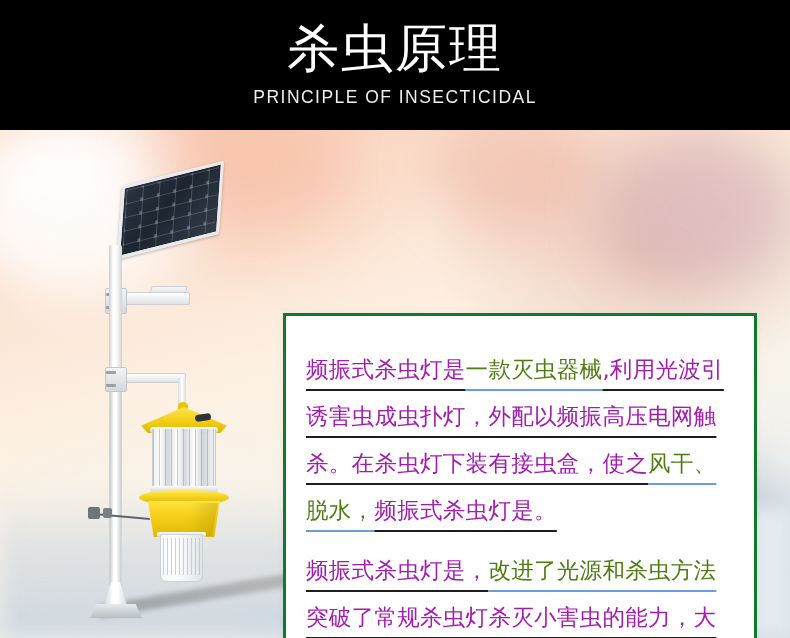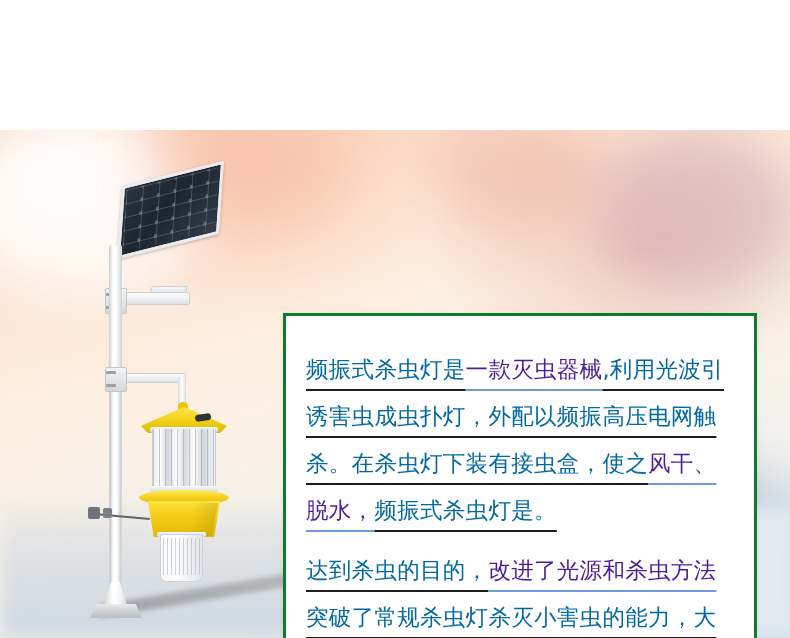--- a/index.html
+++ b/index.html
@@ -244,28 +244,32 @@
     box-shadow:0 1px 6px rgba(0,0,0,0.06);
   }
   .card-inner { padding:30px 20px 0 20px; }
   .para {
     font-family:"DejaVu Sans","Liberation Sans",sans-serif;
     font-size:22.5px; line-height:47px; color:#1e1e1e;
     letter-spacing:0.3px; text-align:left;
   }
   .para + .para { margin-top:13px; }
   .para .seg { text-decoration:underline; text-underline-offset:12px; text-decoration-thickness:1.6px; }
-  .para .blk { color:#0369a1; text-decoration-color:#1e1e1e;margin-top:34px; }
-  .para .blu { color:#4c1d95; text-decoration-color:#6d9ae0; }
+  .para .blk { color:#a21caf; text-decoration-color:#1e1e1e;margin-top:34px; }
+  .para .blu { color:#4d7c0f; text-decoration-color:#6d9ae0; }
 </style>
 </head>
 <body>
 
 <div id="page">
 
+  <div class="header">
+    <div class="header-title">杀虫原理</div>
+    <div class="header-sub">PRINCIPLE OF INSECTICIDAL</div>
+  </div>
 
   <div class="photo">
     <div class="blur-blob blob-a"></div>
     <div class="blur-blob blob-b"></div>
     <div class="blur-blob blob-c"></div>
     <div class="blur-blob blob-d"></div>
     <div class="blur-blob blob-e"></div>
     <div class="blur-blob blob-f"></div>
     <div class="blur-blob blob-g"></div>
 
@@ -314,17 +318,17 @@
         <div class="jar-mesh"></div>
       </div>
       <div class="wire"></div>
       <div class="wire-clip"></div>
       <div class="wire-clip2"></div>
     </div>
 
     <div class="card">
       <div class="card-inner">
         <p class="para" id="p1"><span class="seg blk">频振式杀虫灯是</span><span class="seg blu">一款灭虫器械</span><span class="seg blk">,利用光波引诱害虫成虫扑灯，外配以频振高压电网触杀。在杀虫灯下装有接虫盒，使之</span><span class="seg blu">风干、脱水，</span><span class="seg blk">频振式杀虫灯是。</span></p>
-        <p class="para" id="p2"><span class="seg blk">达到杀虫的目的，</span><span class="seg blu">改进了光源和杀虫方法</span><span class="seg blk">突破了常规杀虫灯杀灭小害虫的能力，大大提高了害虫的杀灭效率。</span></p>
+        <p class="para" id="p2"><span class="seg blk">频振式杀虫灯是，</span><span class="seg blu">改进了光源和杀虫方法</span><span class="seg blk">突破了常规杀虫灯杀灭小害虫的能力，大大提高了害虫的杀灭效率。</span></p>
       </div>
     </div>
   </div>
 </div>
 
 </body></html>

